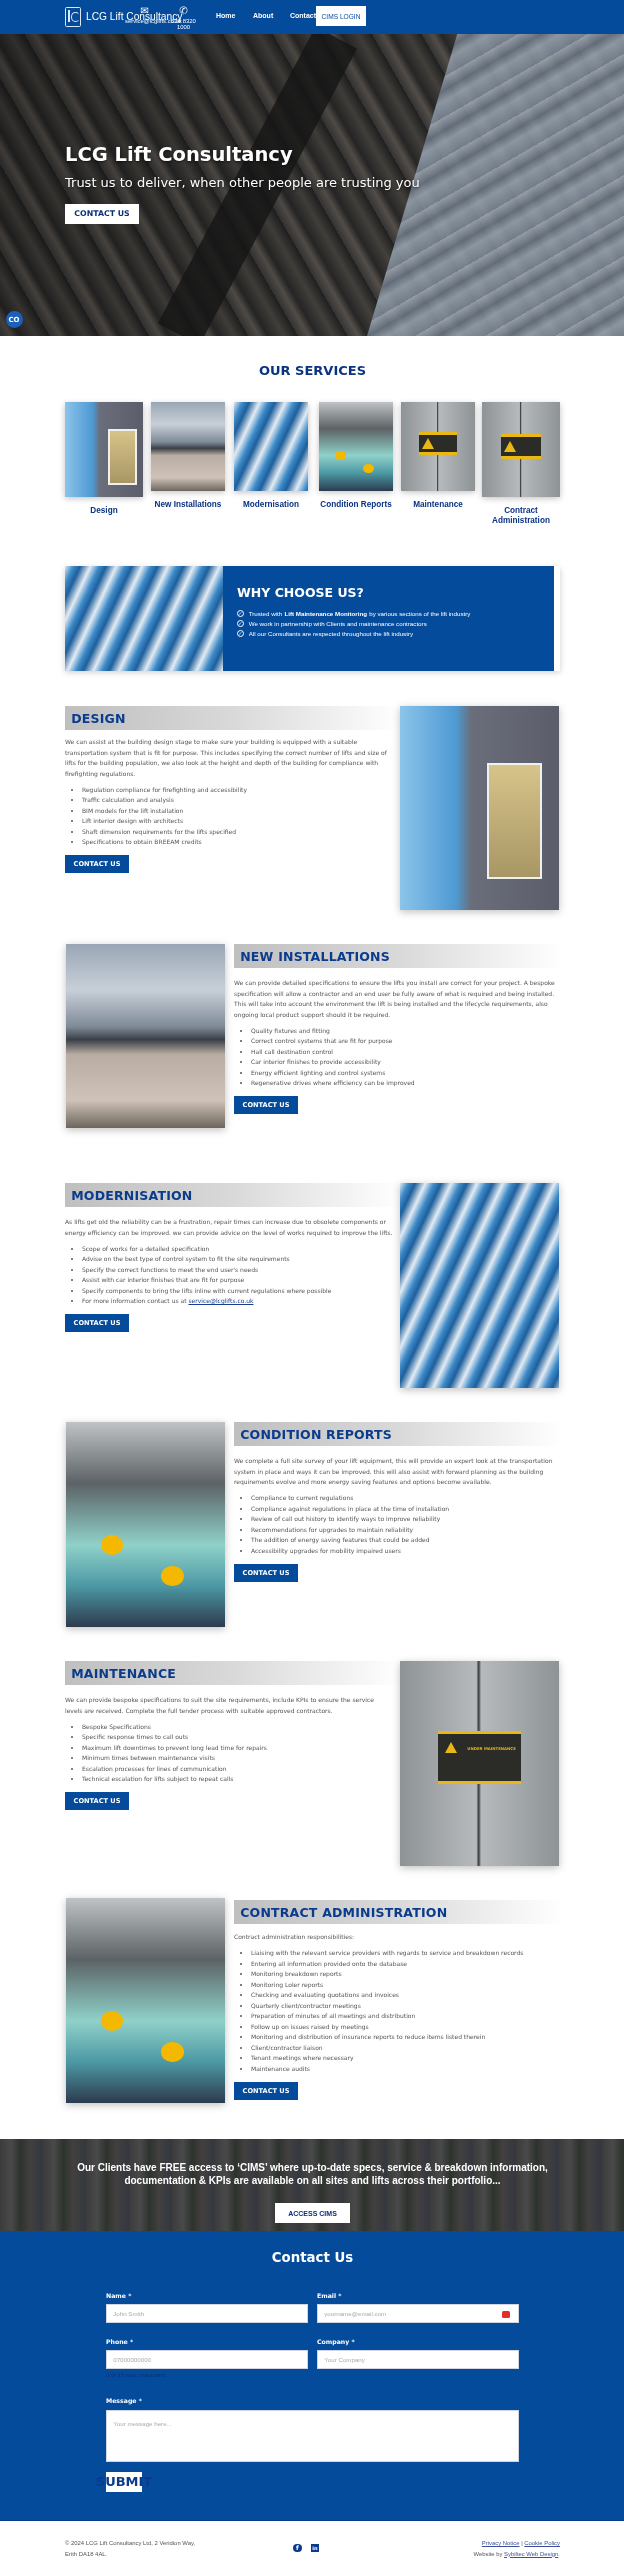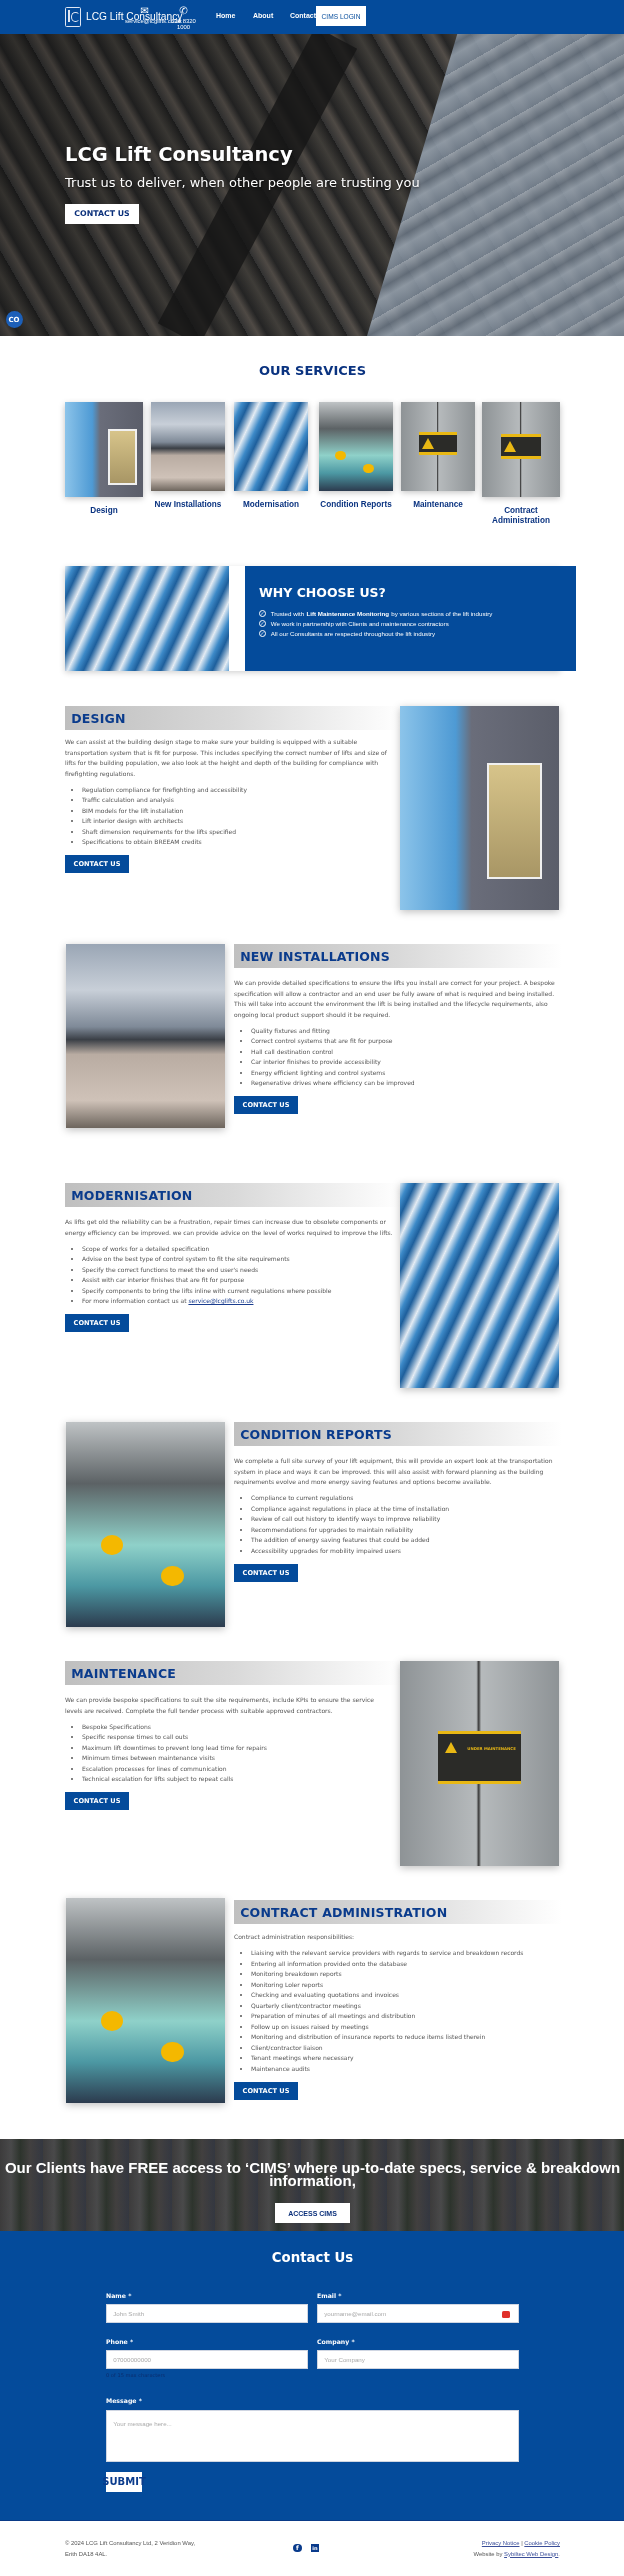--- a/index.html
+++ b/index.html
@@ -53,21 +53,21 @@
   .img-shaft::after { left: 60%; top: 70%; }
   .img-maint { background: linear-gradient(90deg, #8e9396 0%, #b6babc 48%, #3b3b3b 49.5%, #b6babc 51%, #8e9396 100%); position: relative; }
   .img-maint .sign { position: absolute; left: 24%; top: 34%; width: 52%; height: 26%; background: #2b2b28;
     border-top: 3.9px solid #e9b814; border-bottom: 3.9px solid #e9b814; }
   .img-maint .sign::before { content: ""; position: absolute; left: 8%; top: 18%; width: 0; height: 0; border-left: 6.2px solid transparent; border-right: 6.2px solid transparent; border-bottom: 11px solid #e9b814; }
   .img-maint .sign span { position: absolute; right: 6%; top: 28%; color: #e9b814; font-size: 3.9px; font-weight: bold; text-align: center; line-height: 4.7px; }
 
   
   .why { position: absolute; top: 566px; left: 65px; width: 495px; height: 105px; box-shadow: 0 1.6px 6.2px rgba(0,0,0,0.2); }
   .why .img { position: absolute; left: 0; top: 0; width: 164px; height: 105px; }
-  .why .panel { position: absolute; left: 180px; top: 0; width: 331px; height: 105px; background: #044b9b; padding-left: 16px; }
+  .why .panel { position: absolute; left: 158px; top: 0; width: 331px; height: 105px; background: #044b9b; padding-left: 16px; }
   .why-title { position: absolute; left: 14px; top: 19px; color: #fff; font-size: 12.5px; font-weight: bold; }
   .why-list { position: absolute; left: 14px; top: 43px; list-style: none; }
   .why-list li { color: #fff; font-family: "Liberation Sans", sans-serif; font-size: 6.2px; line-height: 9.8px; display: flex; align-items: center; }
   .why-list .chk { width: 7px; height: 7px; border: 0.8px solid #fff; border-radius: 50%; margin-right: 4.7px; font-size: 4.7px; display: inline-flex; align-items: center; justify-content: center; }
   .why-list b { font-weight: bold; margin: 0 2.3px; }
 
   
   .sec-head { position: absolute; height: 24px; background: linear-gradient(90deg, #bfbfbf 0%, #d9d9d9 50%, #ffffff 100%); }
   .sec-head h2 { color: #0a3b8c; font-size: 12.5px; font-weight: bold; padding: 4.7px 0 0 6.2px; letter-spacing: 0.2px; }
   .sec-body { position: absolute; font-size: 6px; line-height: 10.5px; color: #555; }
@@ -76,32 +76,32 @@
   .sec-body a { color: #1a3d8f; text-decoration: underline; }
   .btn-contact { display: inline-flex; width: 64px; height: 18px; background: #044b9b; color: #fff; font-size: 6.6px; font-weight: bold; align-items: center; justify-content: center; }
   .sec-img { position: absolute; box-shadow: 0 1.6px 7.8px rgba(0,0,0,0.25); }
 
   
   .cims-banner { position: absolute; top: 2139px; left: 0; width: 625px; height: 92px;
     background:
       linear-gradient(rgba(20,20,25,0.55), rgba(20,20,25,0.55)),
       repeating-linear-gradient(90deg, #6d6b66 0px, #8a8a86 11px, #4b5a44 20.3px, #7a756e 30px, #5a6270 43px),
       #555; }
-  .cims-text { position: absolute; top: 23.4px; left: 0; width: 625px; text-align: center; color: #fff; font-family: "Liberation Sans", sans-serif; font-weight: bold; font-size: 15px; line-height: 12.5px; }
+  .cims-text { position: absolute; top: 23.4px; left: 0; width: 625px; text-align: center; color: #fff; font-family: "Liberation Sans", sans-serif; font-weight: bold; font-size: 10px; line-height: 12.5px; }
   .cims-access { position: absolute; left: 275px; top: 64px; width: 75px; height: 20.3px; background: #fff; color: #0a2f7a; font-family: "Liberation Sans", sans-serif; font-weight: bold; font-size: 7px; display: flex; align-items: center; justify-content: center; }
 
   
   .contact { position: absolute; top: 2231px; left: 0; width: 625px; height: 291px; background: #044b9b; border-bottom: 2.3px solid #0a3a86; }
   .contact-title { position: absolute; top: 19px; left: 0; width: 625px; text-align: center; color: #fff; font-size: 13.3px; font-weight: bold; }
   .f-label { position: absolute; color: #fff; font-size: 6.2px; font-weight: bold; }
   .f-input { position: absolute; height: 19px; background: #fff; border: 0.8px solid #d0d6e2; font-family: "Liberation Sans", sans-serif; font-size: 6.2px; color: #aaa; padding: 0 6.2px; display: flex; align-items: center; }
   .f-hint { position: absolute; color: #0a2d6e; font-size: 5.1px; }
   .pw-icon { position: absolute; right: 7.8px; top: 5.5px; width: 7.8px; height: 7.8px; background: #e0302a; border-radius: 1.6px; }
   .f-textarea { position: absolute; background: #fff; border: 0.8px solid #d0d6e2; font-family: "Liberation Sans", sans-serif; font-size: 6.2px; color: #aaa; padding: 8.6px 6.2px; }
-  .submit-btn { position: absolute; width: 36px; height: 19.5px; background: #fff; color: #0a3b8c; font-size: 10px; font-weight: bold; display: flex; align-items: center; justify-content: center; }
+  .submit-btn { position: absolute; width: 36px; height: 19.5px; background: #fff; color: #0a3b8c; font-size: 13px; font-weight: bold; display: flex; align-items: center; justify-content: center; }
 
   
   .footer { position: absolute; top: 2521px; left: 0; width: 625px; height: 55px; background: #fff; }
   .foot-left { position: absolute; left: 65px; top: 17px; font-family: "Liberation Sans", sans-serif; font-size: 5.9px; color: #555; line-height: 10.5px; width: 156px; }
   .foot-social { position: absolute; left: 293px; top: 22.7px; display: flex; gap: 9.4px; }
   .fb { width: 8.6px; height: 8.6px; border-radius: 50%; background: #0a3b8c; color: #fff; font-size: 6.2px; font-weight: bold; display: flex; align-items: center; justify-content: center; }
   .li { width: 7.8px; height: 8.6px; background: #0a3b8c; color: #fff; font-size: 5.1px; font-weight: bold; display: flex; align-items: center; justify-content: center; }
   .foot-right { position: absolute; right: 65px; top: 17px; text-align: right; font-family: "Liberation Sans", sans-serif; font-size: 5.9px; color: #555; line-height: 10.5px; }
   .foot-right a { color: #3b4f9a; text-decoration: underline; }
 </style>
@@ -297,20 +297,21 @@
     <li>Client/contractor liaison</li>
     <li>Tenant meetings where necessary</li>
     <li>Maintenance audits</li>
   </ul>
   <span class="btn-contact">CONTACT US</span>
 </div>
 
 <div class="cims-banner">
   <div class="cims-text">
     <div>Our Clients have FREE access to ‘CIMS’ where up-to-date specs, service &amp; breakdown information,</div>
+    <div>documentation &amp; KPIs are available on all sites and lifts across their portfolio...</div>
   </div>
   <div class="cims-access">ACCESS CIMS</div>
 </div>
 
 <div class="contact">
   <h2 class="contact-title">Contact Us</h2>
 
   <label class="f-label" style="left:106px; top:61px;">Name *</label>
   <div class="f-input" style="left:106px; top:73px; width:202px;">John Smith</div>
 

